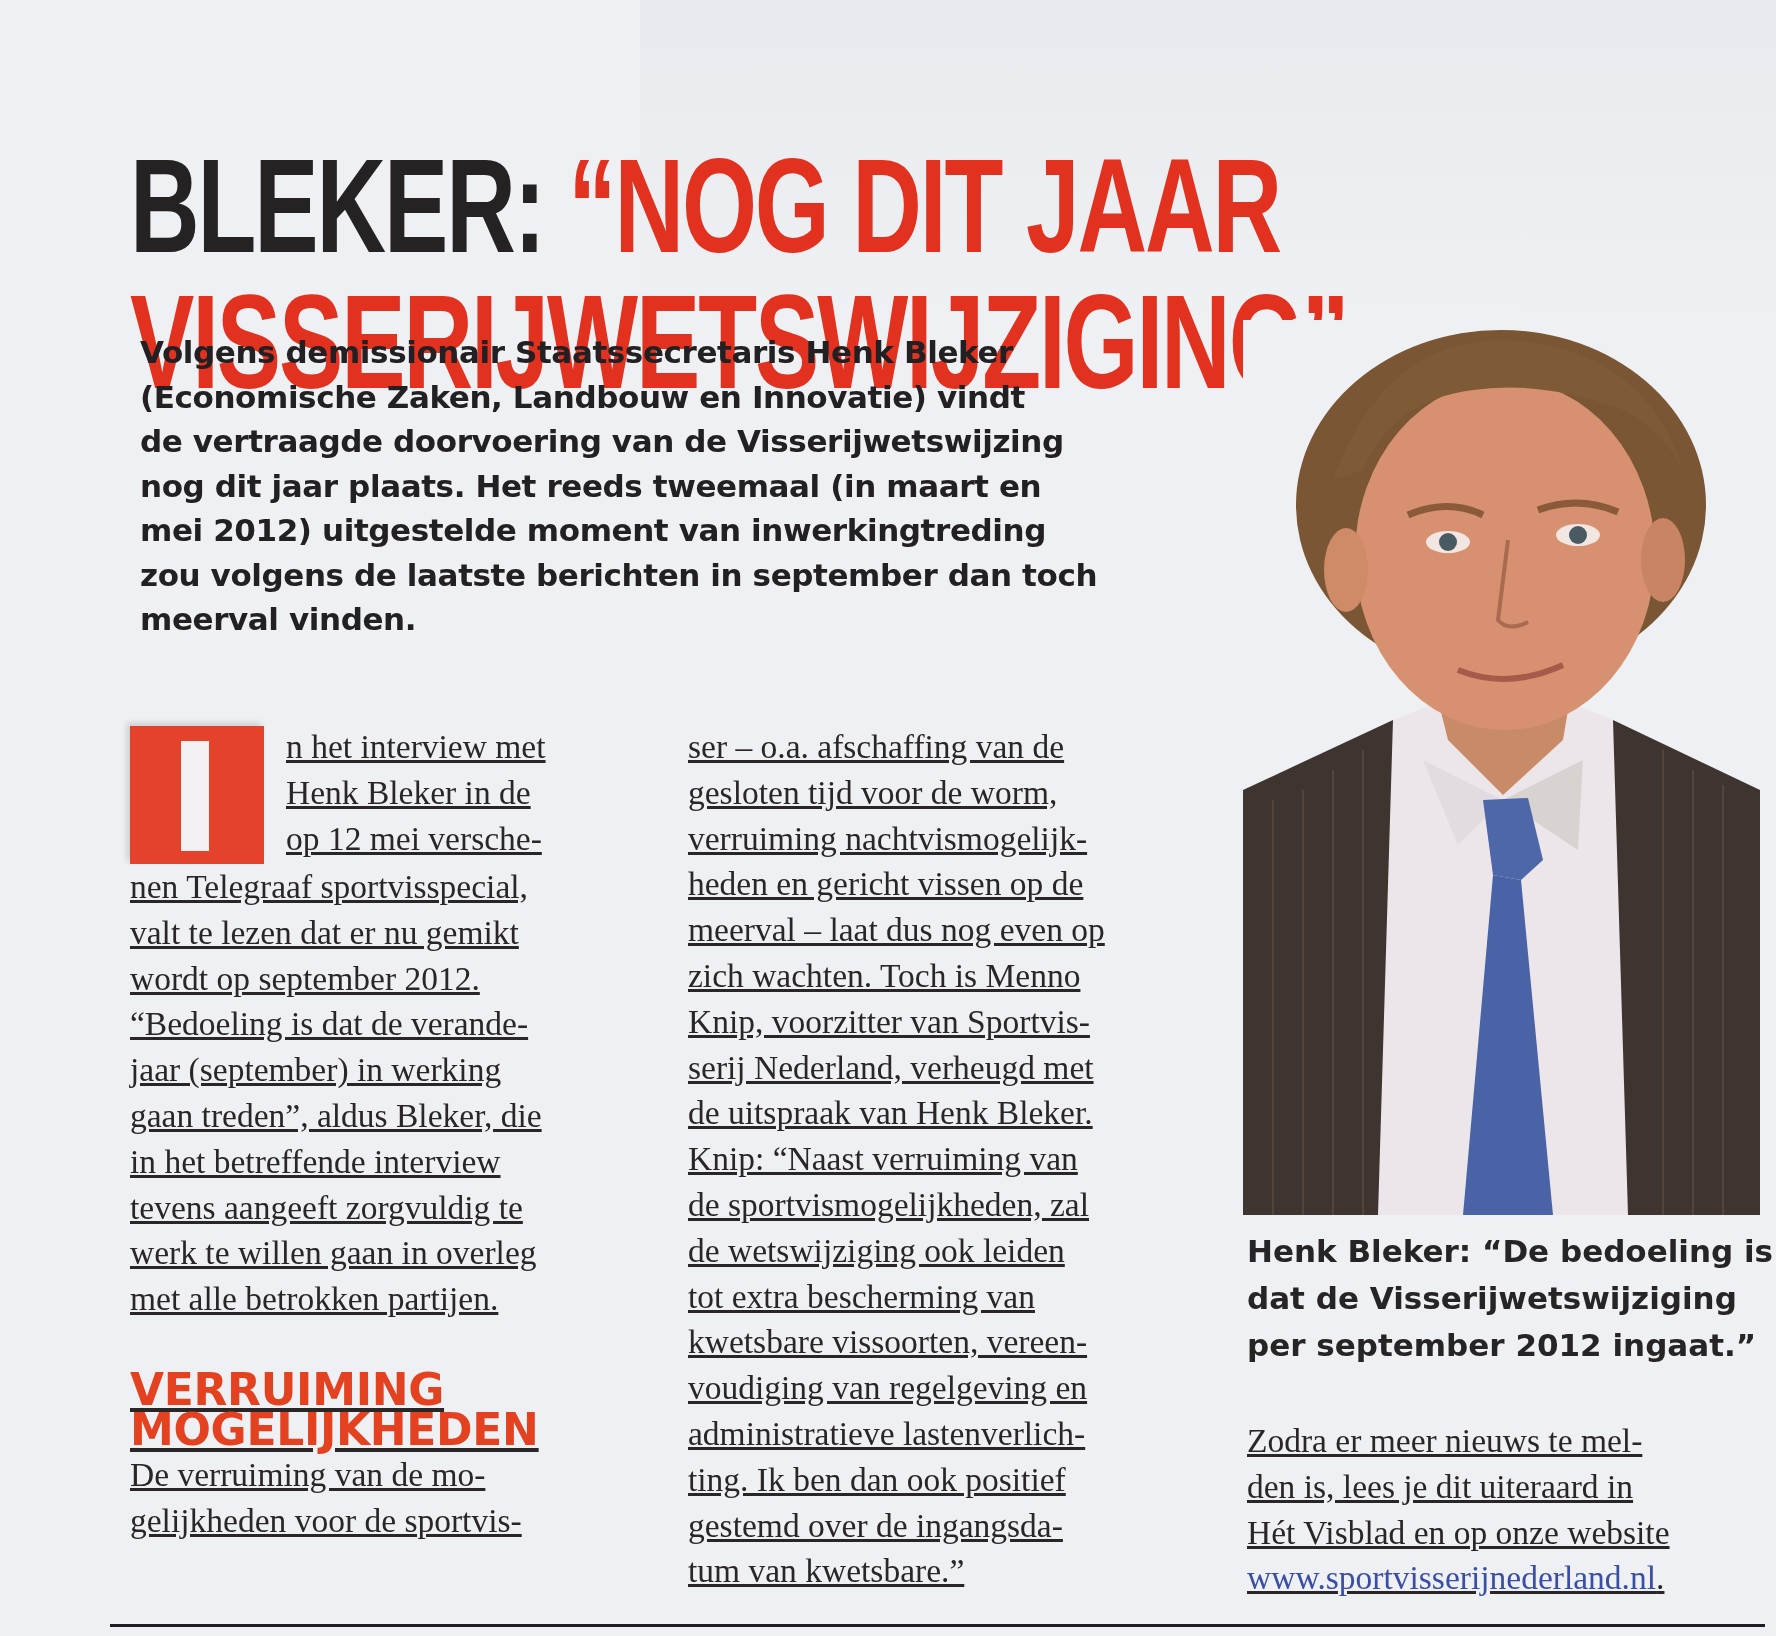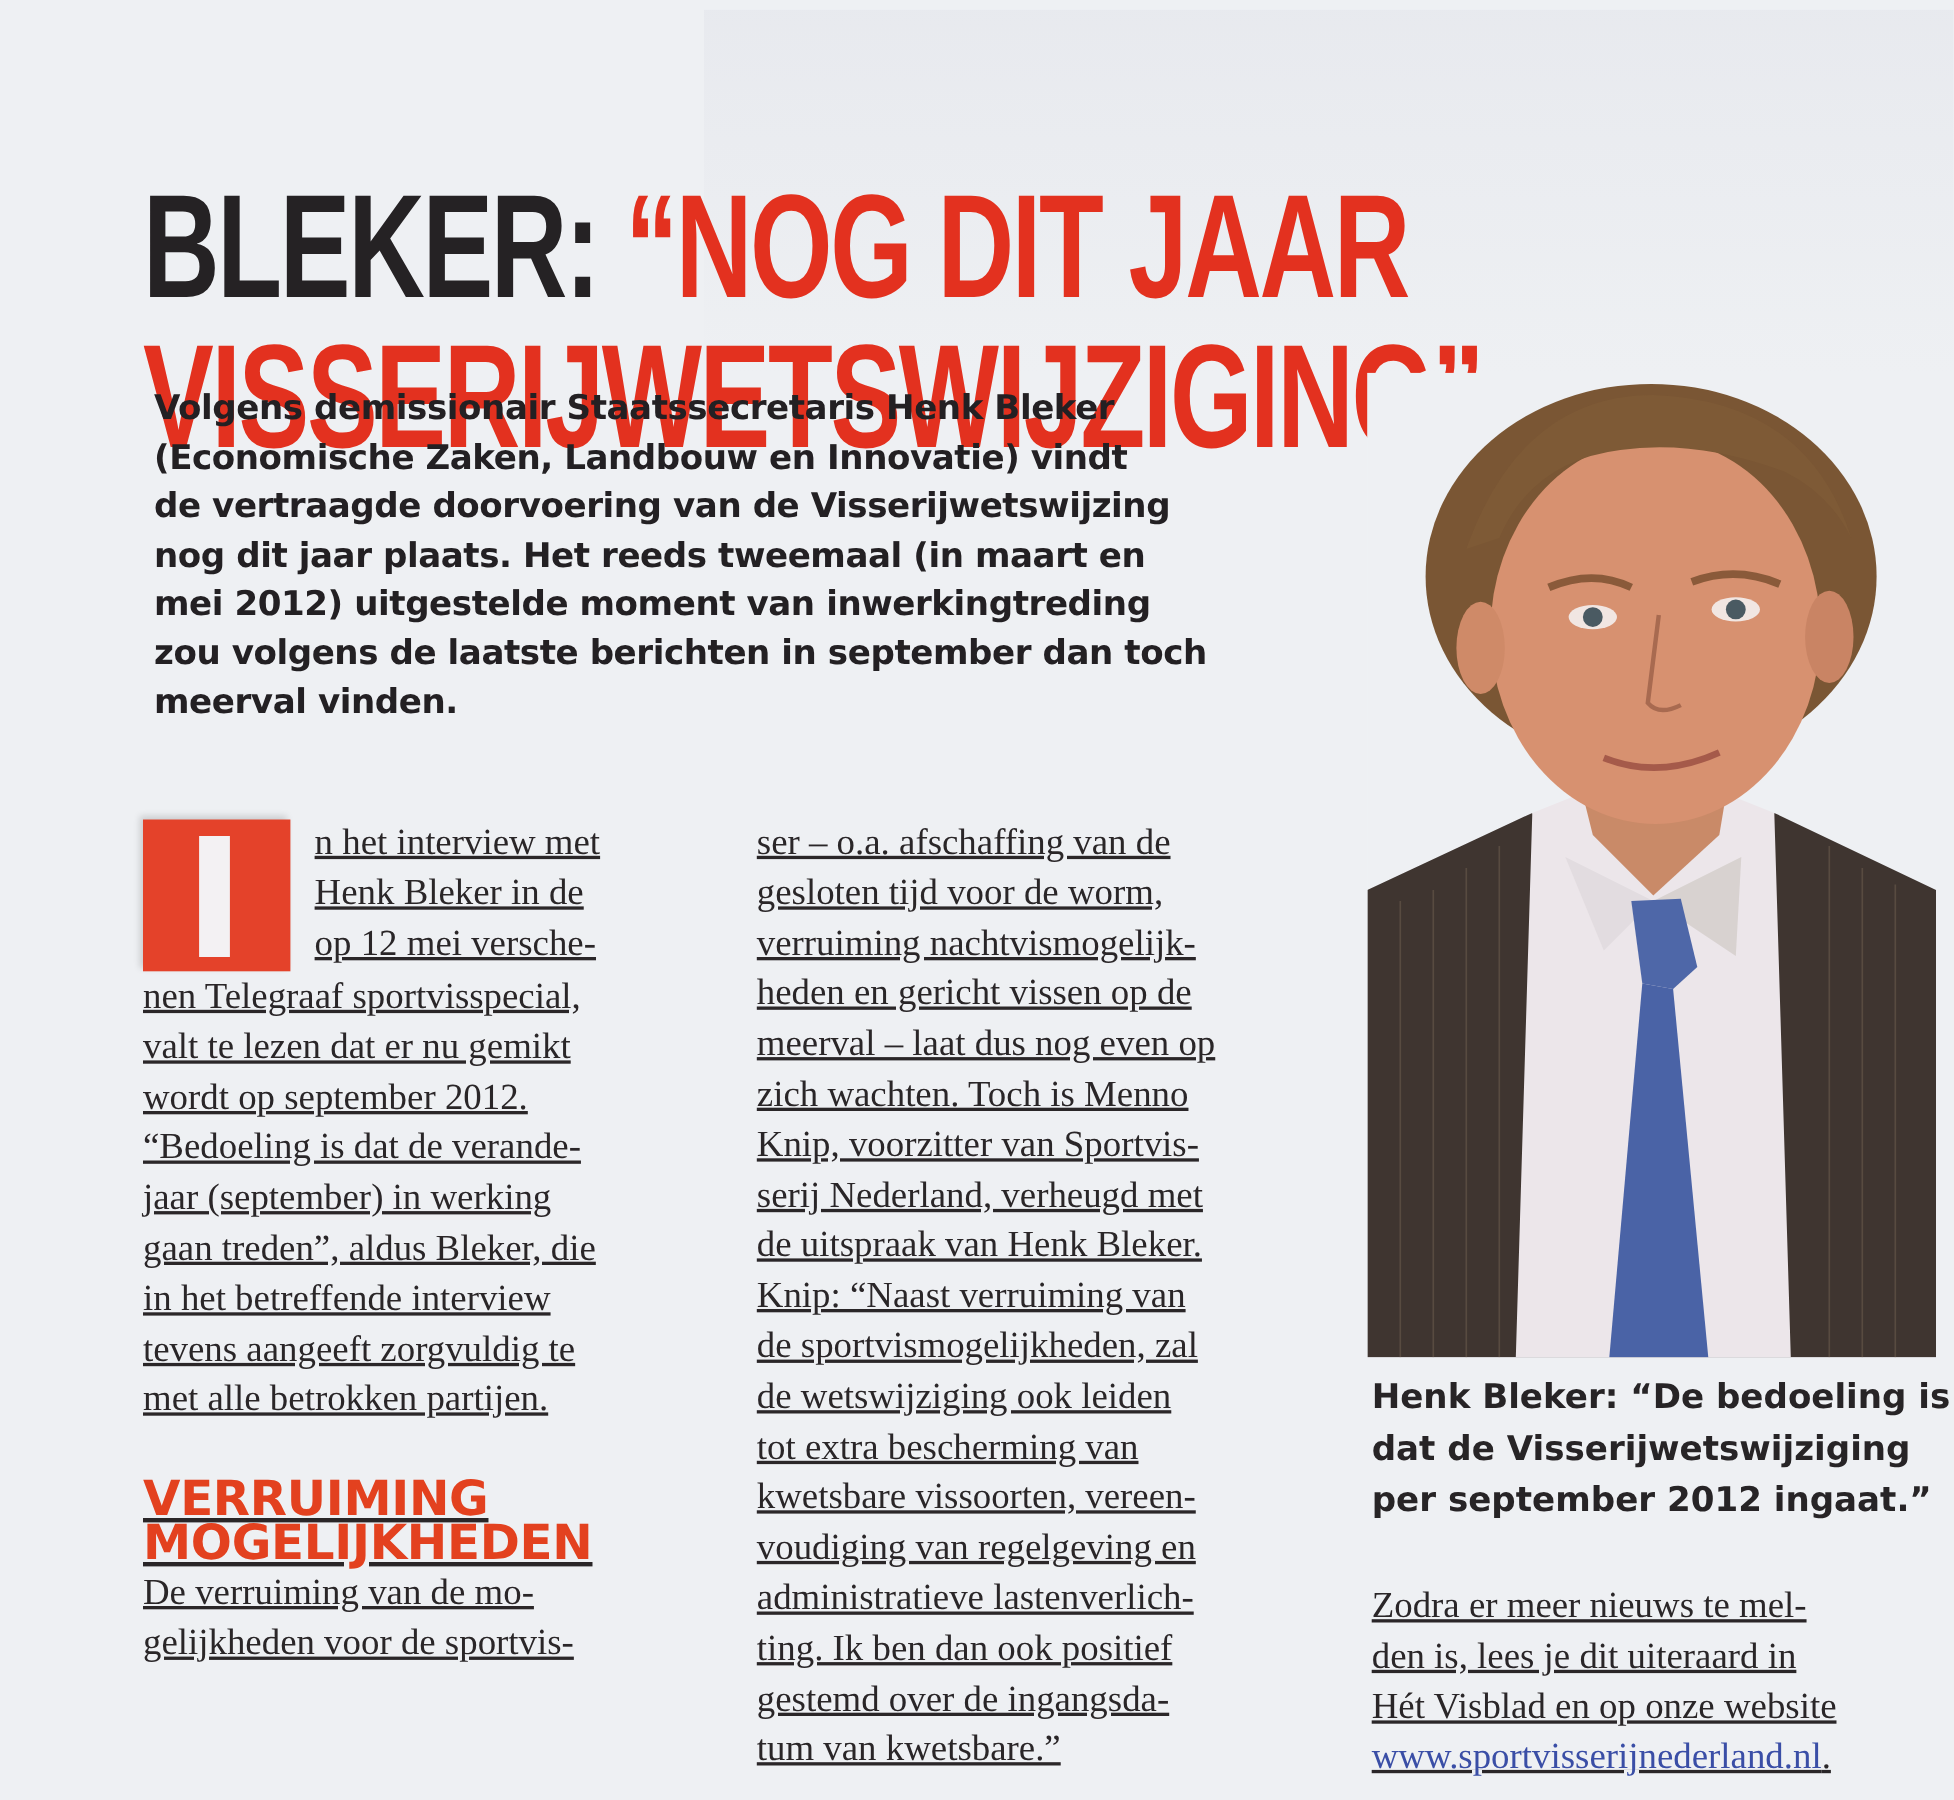--- a/index.html
+++ b/index.html
@@ -3,21 +3,21 @@
 <meta charset="utf-8">
 <style>
   html, body { margin: 0; padding: 0; }
   body {
     width: 1776px; height: 1636px; overflow: hidden;
     background: #eef0f3;
     position: relative;
     font-family: "Liberation Serif", serif;
     color: #2a2628;
   }
-  .page { position: absolute; inset: 0; margin-top: 19px; }
+  .page { position: absolute; inset: 0; }
   .ghost {
     position: absolute; left: 640px; top: -10px; width: 1136px; height: 330px;
     background: linear-gradient(180deg, rgba(220,222,230,0.35), rgba(238,240,243,0));
   }
   .headline {
     position: absolute; left: 130px; top: 48px; width: 1500px;
     font-family: "Liberation Sans", sans-serif; font-weight: 700;
     font-size: 134px; line-height: 136px; letter-spacing: -3px;
     transform: scaleX(0.72); transform-origin: left top;
     white-space: nowrap;
@@ -98,20 +98,21 @@
     <span class="line">Henk Bleker in de</span>
     <span class="line">op 12 mei versche-</span>
     <span class="line" style="clear:left">nen Telegraaf sportvisspecial,</span>
     <span class="line">valt te lezen dat er nu gemikt</span>
     <span class="line">wordt op september 2012.</span>
     <span class="line">“Bedoeling is dat de verande-</span>
     <span class="line">jaar (september) in werking</span>
     <span class="line">gaan treden”, aldus Bleker, die</span>
     <span class="line">in het betreffende interview</span>
     <span class="line">tevens aangeeft zorgvuldig te</span>
+    <span class="line">werk te willen gaan in overleg</span>
     <span class="line">met alle betrokken partijen.</span>
     <div class="subhead">
       <span class="line">VERRUIMING</span>
       <span class="line">MOGELIJKHEDEN</span>
     </div>
     <span class="line">De verruiming van de mo-</span>
     <span class="line">gelijkheden voor de sportvis-</span>
   </div>
 
   <div class="col col2">

